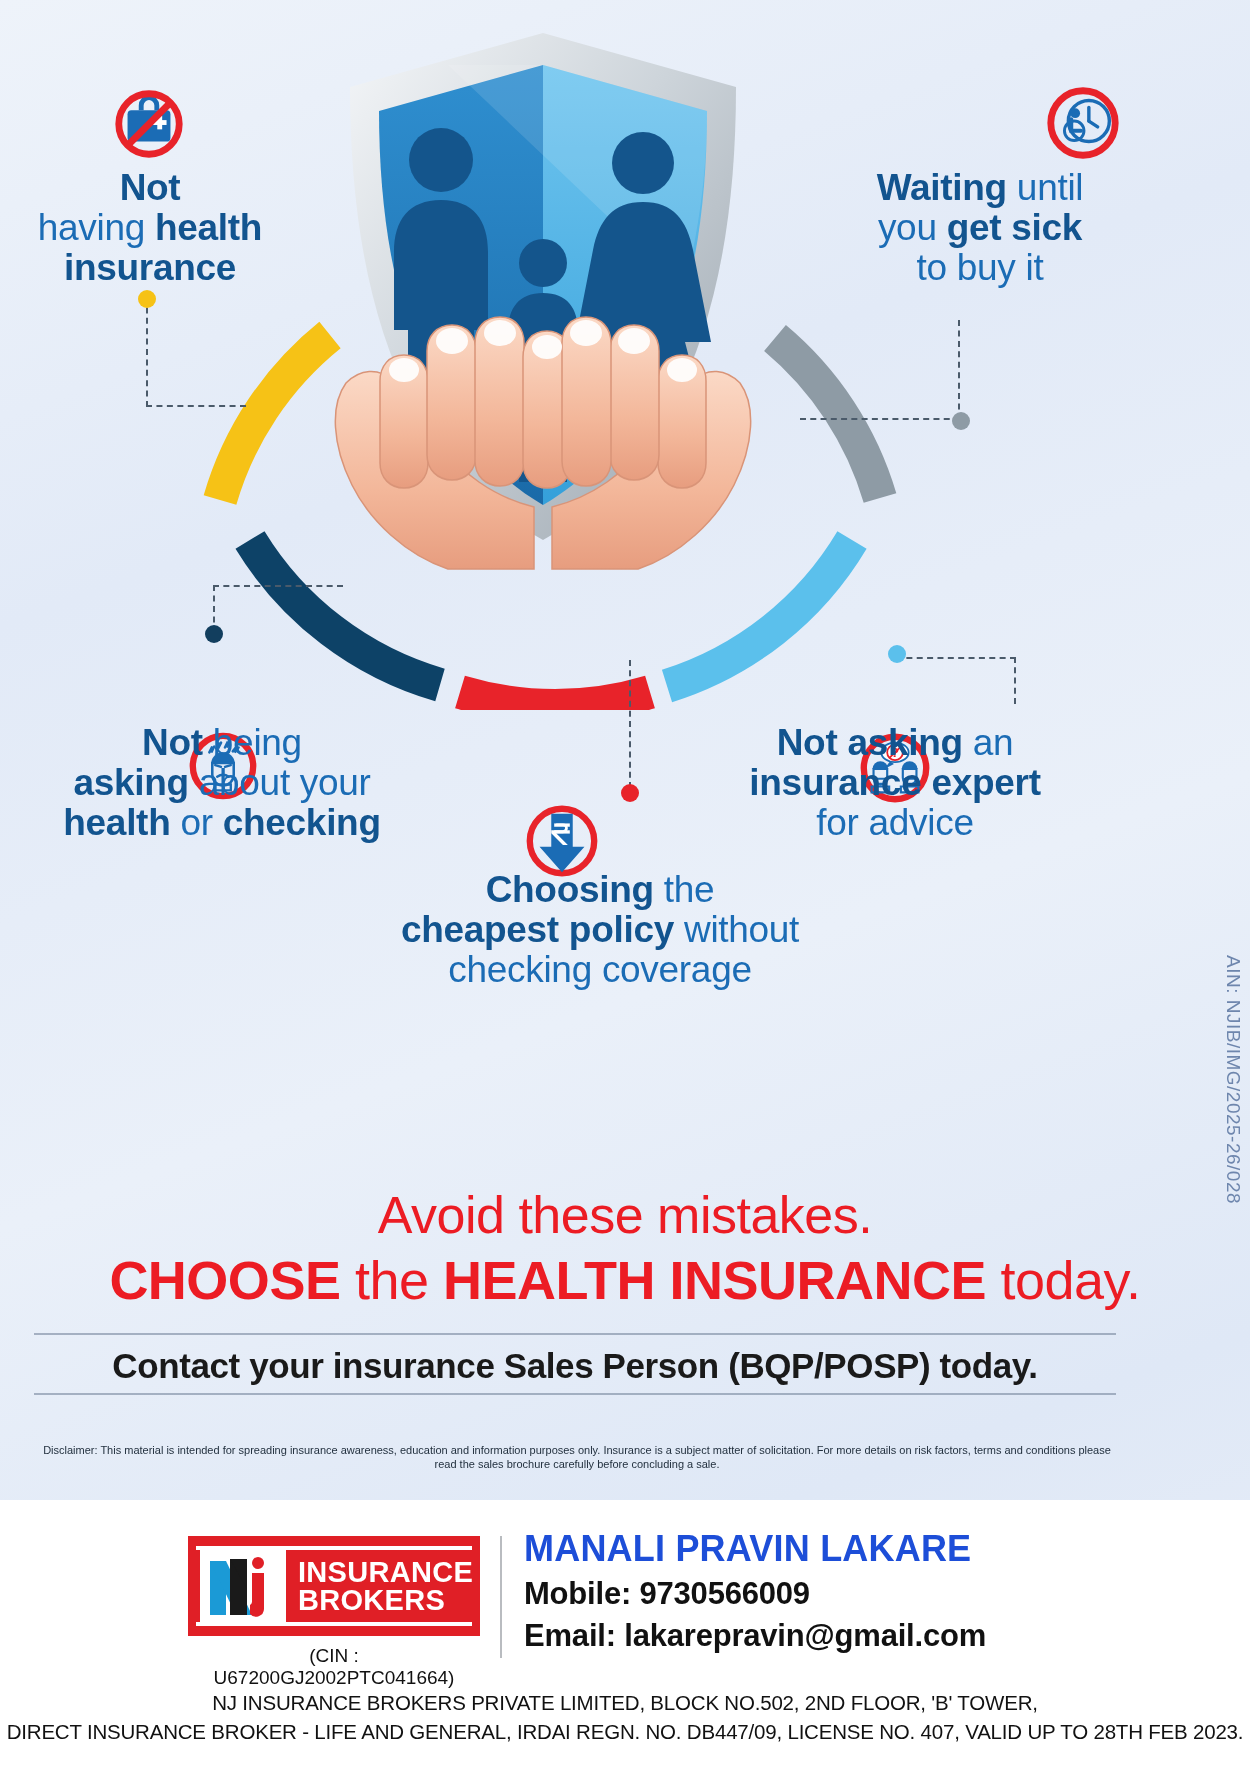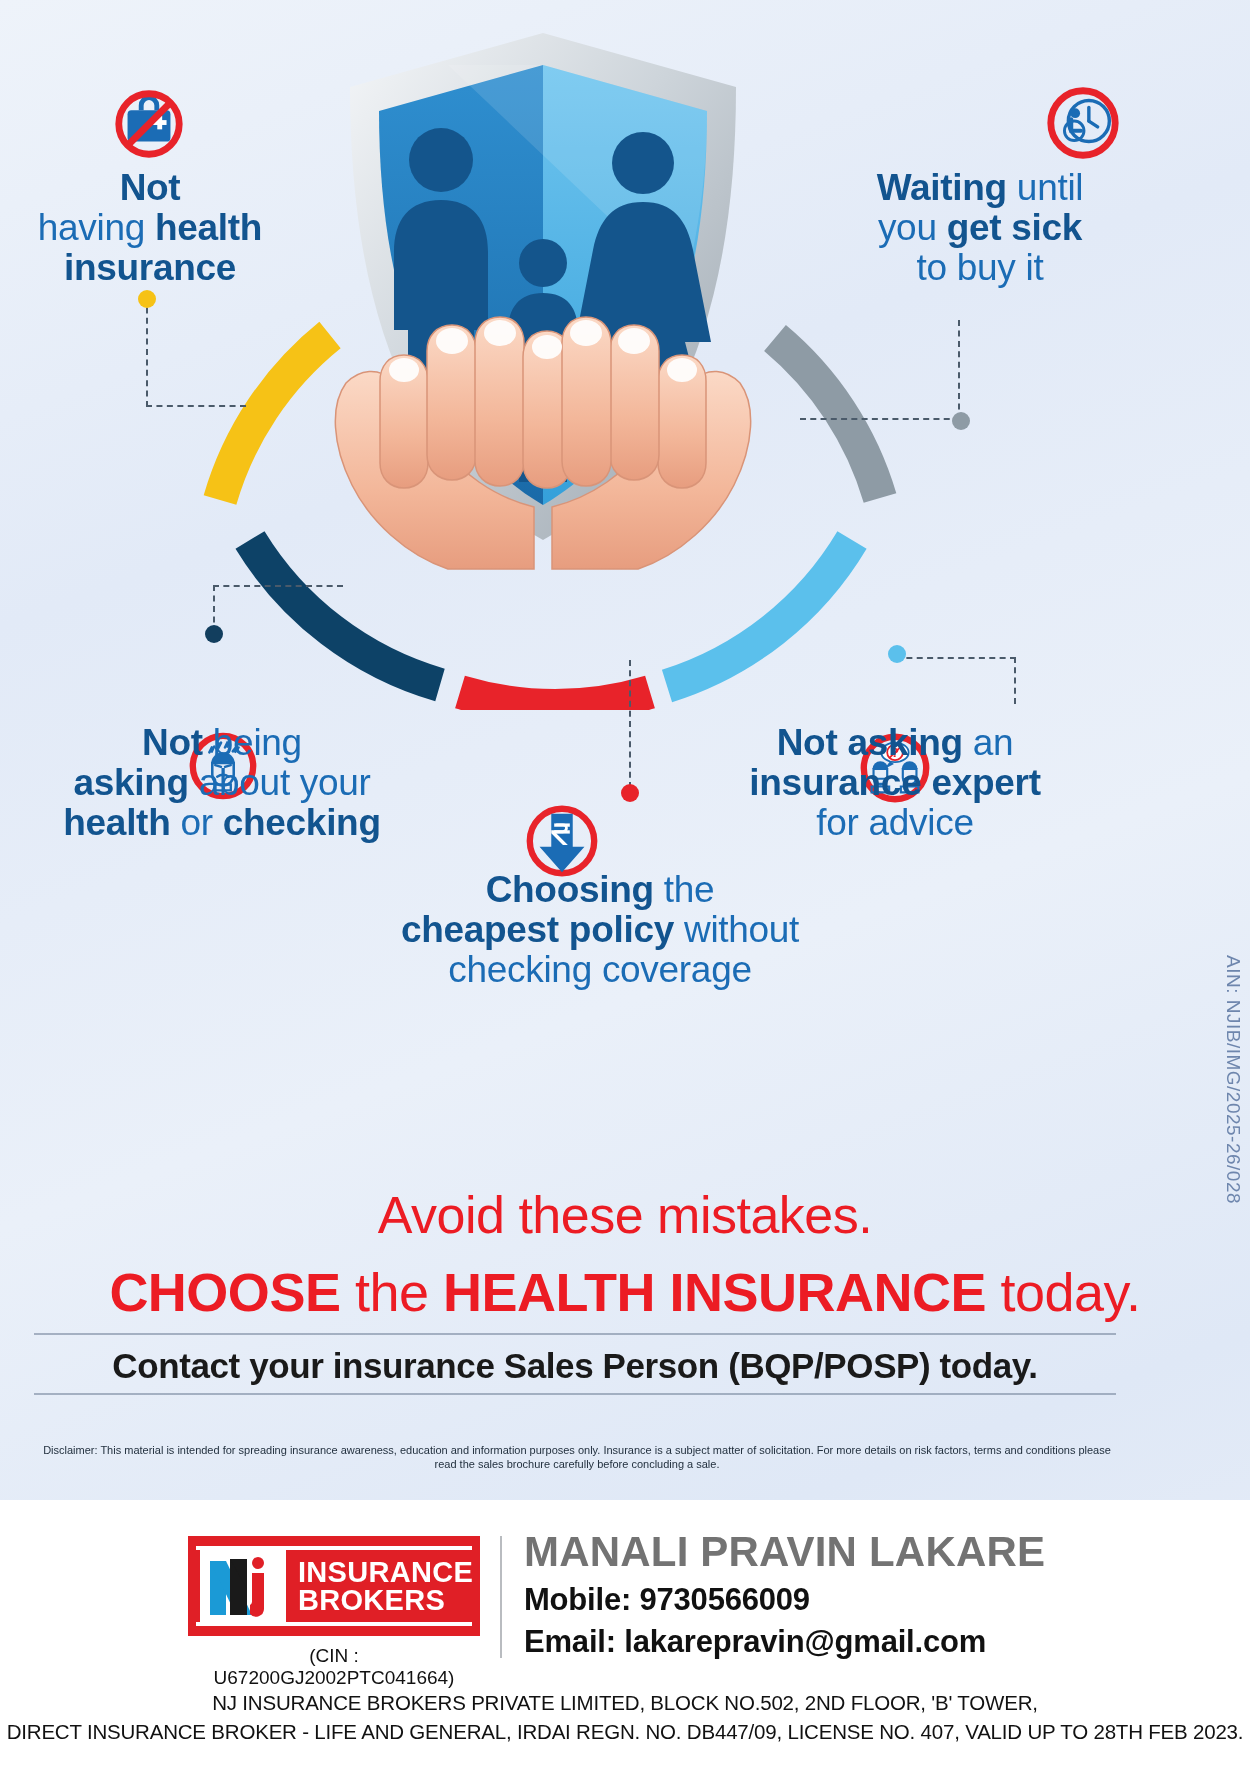--- a/index.html
+++ b/index.html
@@ -43,21 +43,21 @@
   .c-center { text-align:center; }
   .c-left   { text-align:center; }
   .c-right  { text-align:center; }
 
   
   #headline {
     position:absolute; left:0; top:1185px; width:1250px;
     text-align:center; color:#ec1c24;
   }
   #headline .l1 { font-size:52px; font-weight:400; letter-spacing:-0.5px; }
-  #headline .l2 { font-size:54px; letter-spacing:-0.5px; margin-top:16px; }
+  #headline .l2 { font-size:54px; letter-spacing:-0.5px; margin-top:4px; }
   #headline .l2 .hv { font-weight:bold; }
   #headline .l2 .lt { font-weight:400; }
 
   
   #band {
     position:absolute; left:34px; top:1333px; width:1082px;
   }
   .rule { height:2px; background:#6d7e96; opacity:.55; }
   #band .bandtext {
     text-align:center; font-size:35px; font-weight:bold; color:#1a1a1a;
@@ -88,21 +88,21 @@
     width:86px; height:74px; background:#fff; margin-left:4px;
     position:relative; overflow:hidden; flex:0 0 auto;
   }
   .logo-words { margin-left:12px; color:#fff; font-weight:bold; line-height:0.98;
     font-size:29px; letter-spacing:0.3px; }
   #cin { text-align:center; font-size:19px; color:#111; margin-top:9px; }
 
   #divider { position:absolute; left:500px; top:36px; width:2px; height:122px; background:#b9bcc0; }
 
   #agent { position:absolute; left:524px; top:28px; }
-  #agent .name { color:#737373; font-size:42px; font-weight:bold; letter-spacing:0.2px; }
+  #agent .name { color:#1d4ed8; font-size:36px; font-weight:bold; letter-spacing:0.2px; }
   #agent .line { color:#111; font-size:31px; font-weight:bold; margin-top:6px; letter-spacing:-0.2px; }
 
   #addr { position:absolute; left:0; top:188px; width:1250px; text-align:center;
     font-size:20.5px; line-height:1.42; color:#111; letter-spacing:-0.2px; }
 
   
   #ain {
     position:absolute; right:6px; top:955px;
     font-size:19px; color:#6e86ad; letter-spacing:0.5px;
     writing-mode:vertical-rl; text-orientation:mixed;

